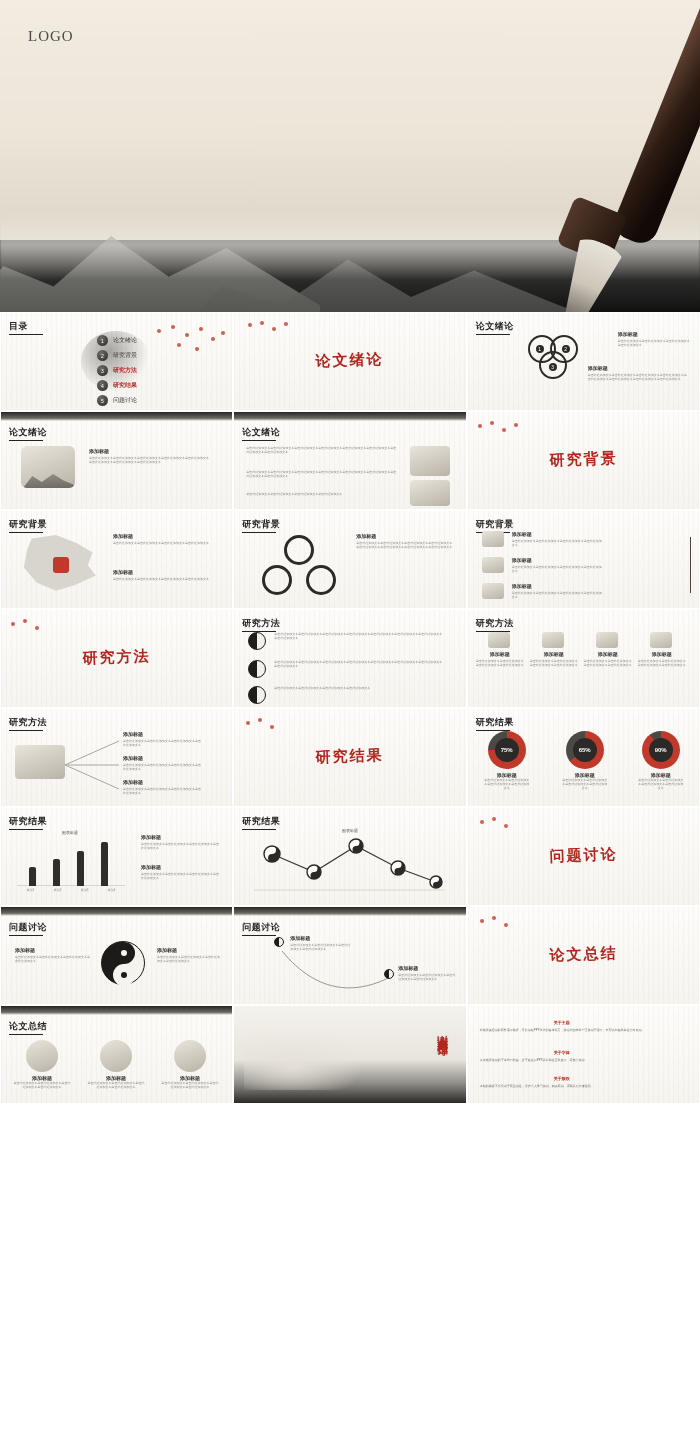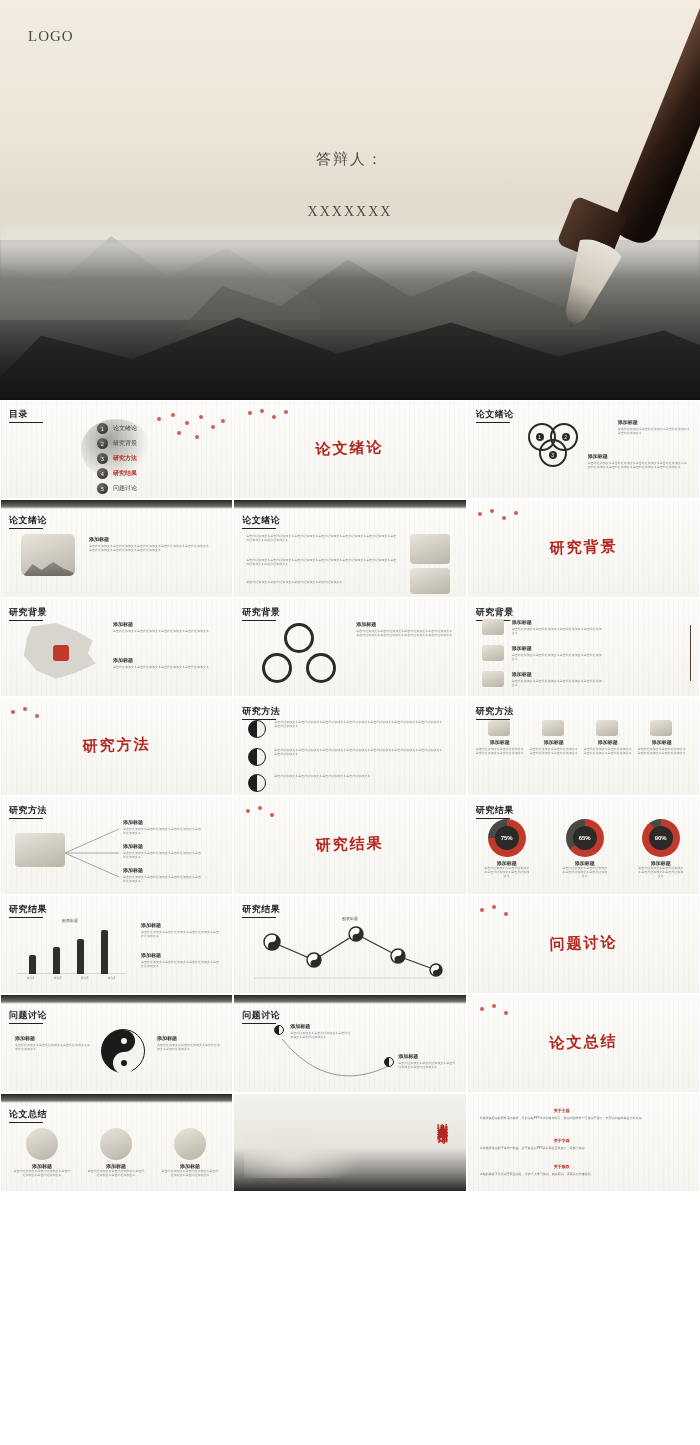--- a/index.html
+++ b/index.html
@@ -9,21 +9,21 @@
     height: 1445px;
     background: #ffffff;
     font-family: "Liberation Sans", sans-serif;
     overflow: hidden;
   }
 
   
   .cover {
     position: relative;
     width: 700px;
-    height: 400px;
+    height: 312px;
     background: linear-gradient(180deg, #efe9dd 0%, #e6ded0 30%, #cfc9bd 52%, #8d8d88 66%, #5a5a57 78%, #2a2a29 90%, #111 100%);
     overflow: hidden;
   }
   .cover .sky {
     position: absolute; left:0; top:0; width:700px; height:240px;
     background: linear-gradient(180deg,#f2ece1 0%, #ece5d8 55%, #ddd6c8 100%);
   }
   .mtn {
     position: absolute;
     background: #8e8e8b;
@@ -224,22 +224,20 @@
   <div class="haze"></div>
   <div class="mtn m3"></div>
 
   <div class="brush">
     <div class="handle"></div>
     <div class="ferrule"></div>
     <div class="hair"></div>
   </div>
 
   <div class="cover-logo">LOGO</div>
-  <div class="cover-sub">答辩人：</div>
-  <div class="cover-line3">XXXXXXX</div>
 </div>
 
 <div class="grid">
 
   <div class="slide paper">
     <div class="slide-title">目录</div>
     <div class="ink-splash" style="left:80px; top:18px; width:70px; height:60px;"></div>
     <div class="blossom" style="left:150px; top:10px; width:80px; height:40px;">
       <i style="left:6px; top:6px;"></i>
         <i style="left:20px; top:2px;"></i>

